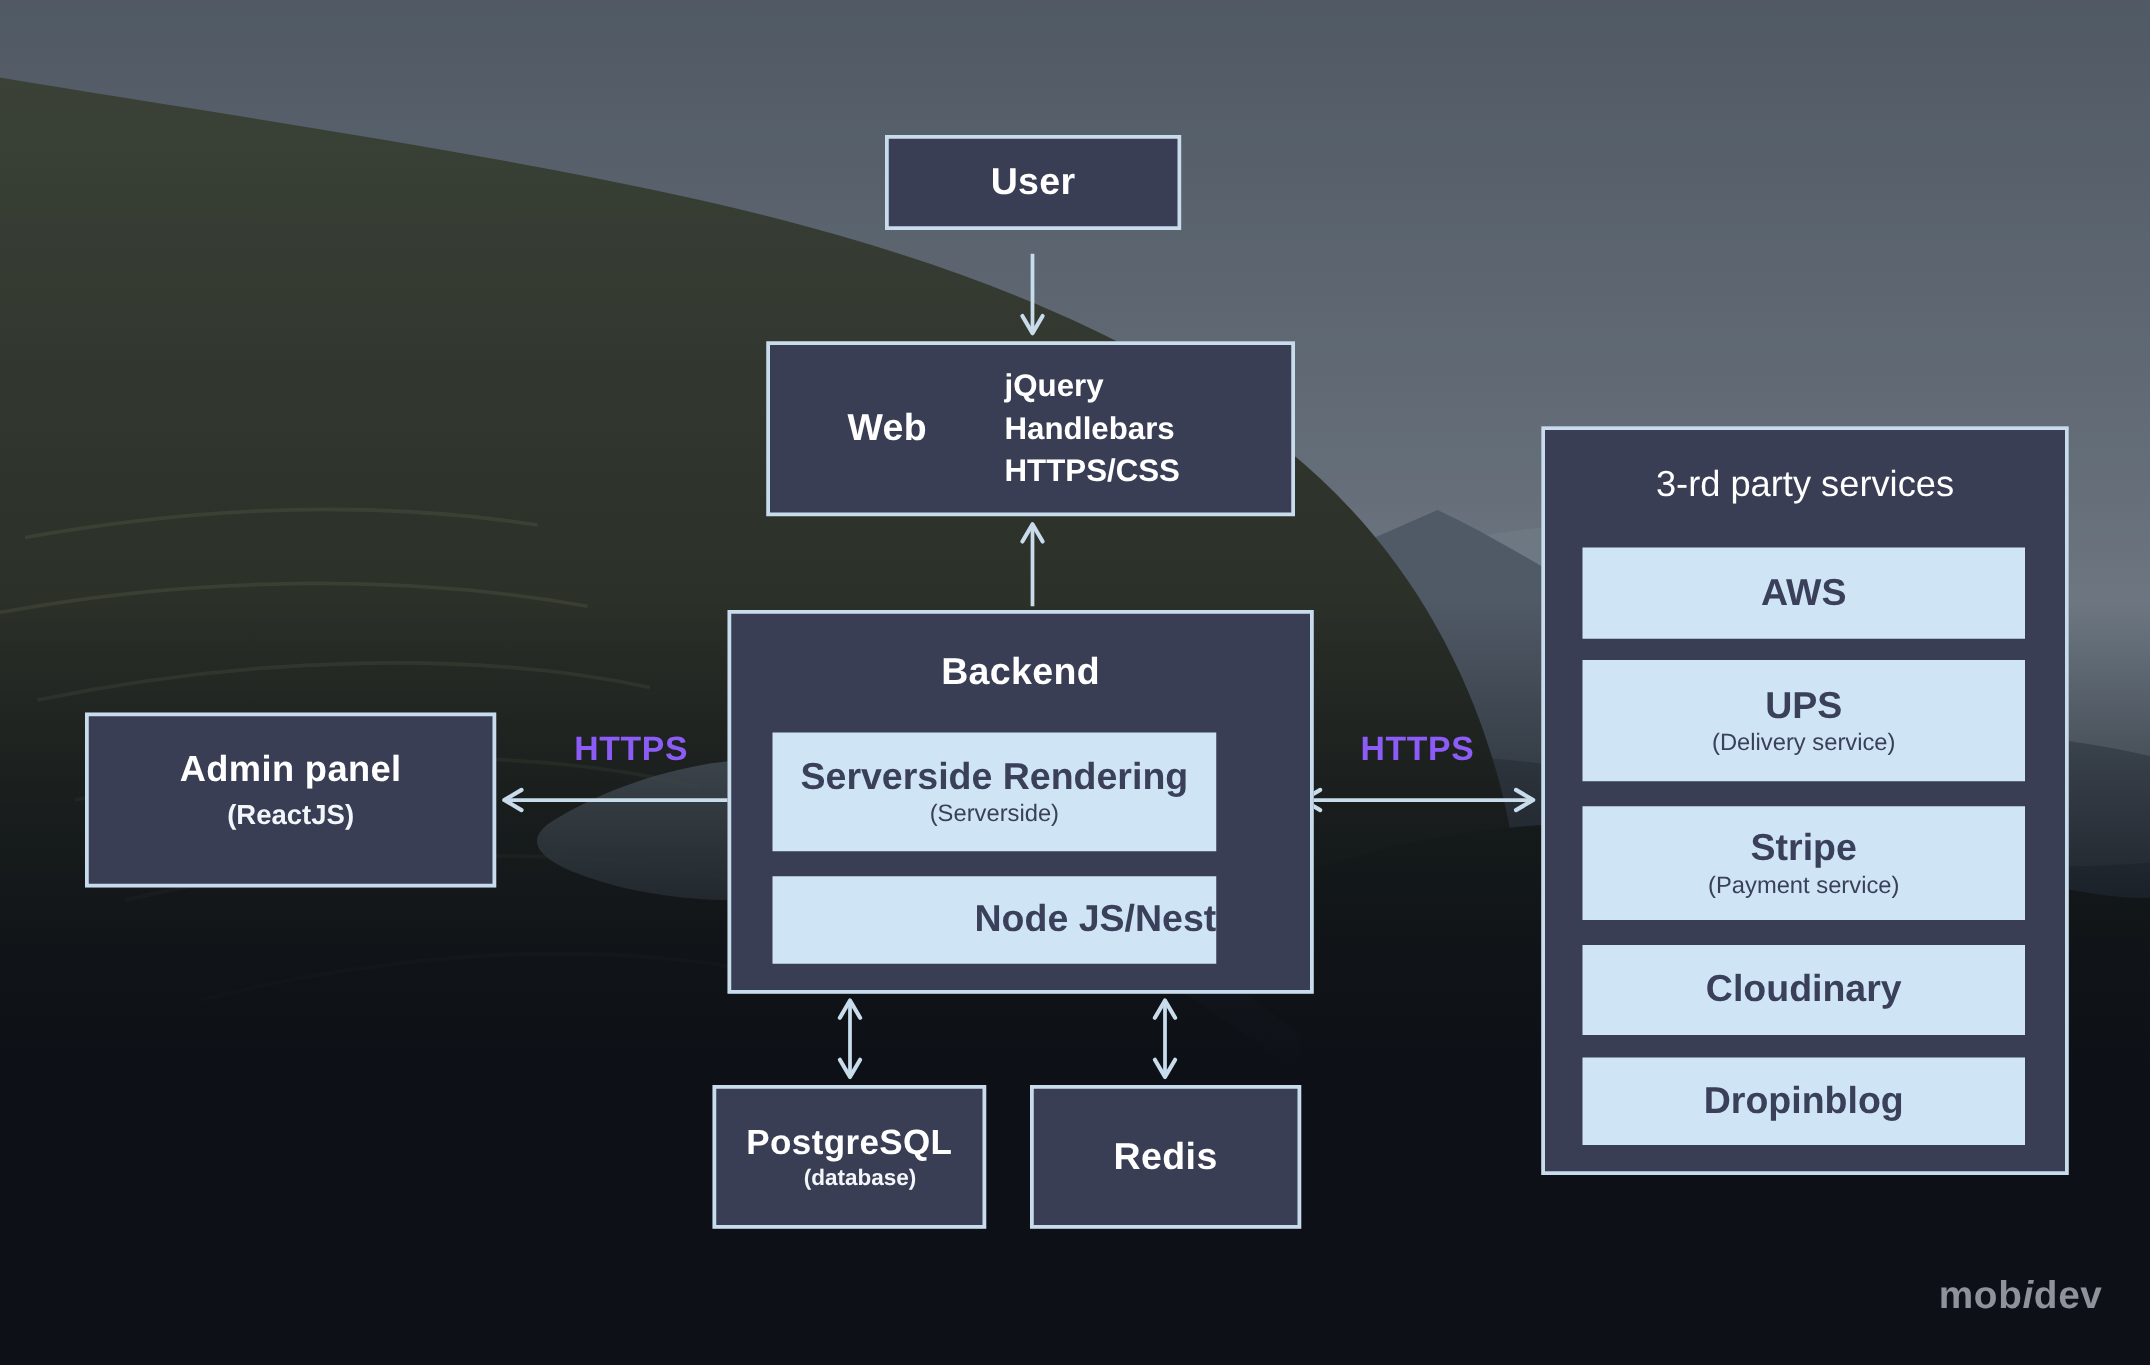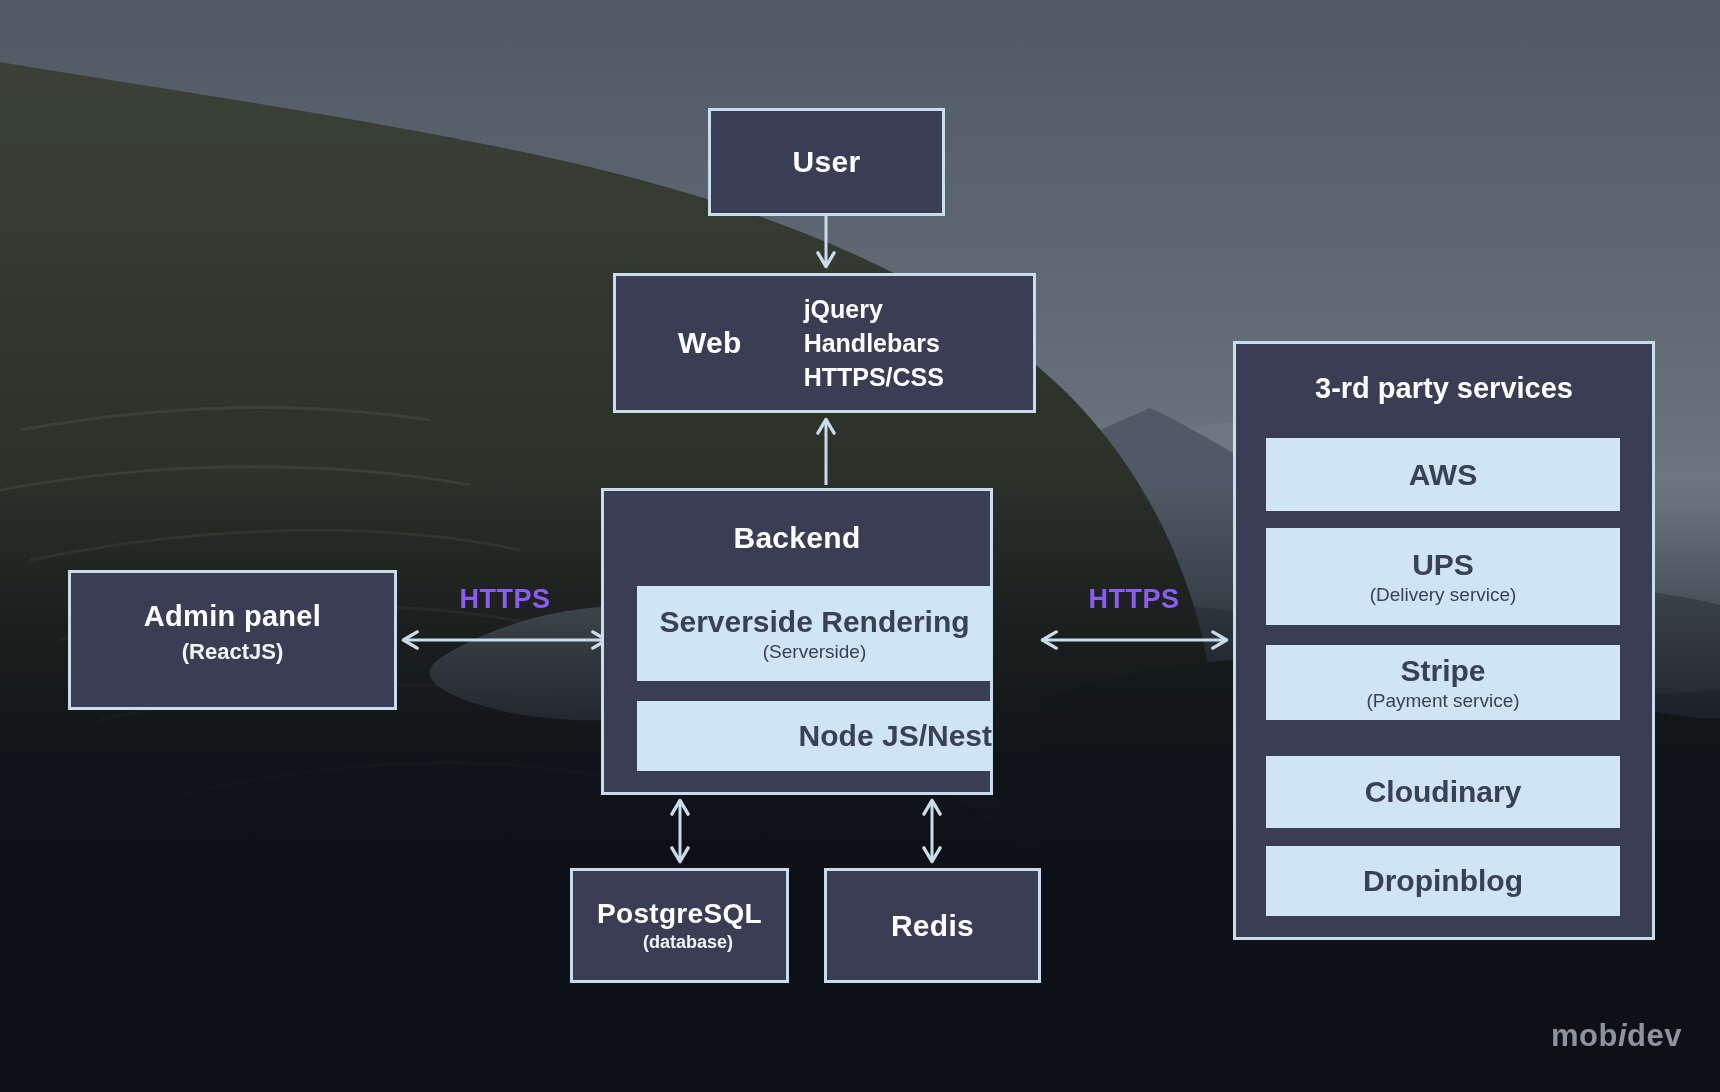--- a/index.html
+++ b/index.html
@@ -18,47 +18,47 @@
   }
   .bg,.wires{position:absolute;inset:0;width:1720px;height:1092px;}
   .node{
     position:absolute;box-sizing:border-box;
     background:var(--node-fill);border:3px solid var(--node-border);
     color:#ffffff;display:flex;flex-direction:column;
     align-items:center;justify-content:center;text-align:center;
   }
   .node-title{font-size:30px;font-weight:700;letter-spacing:.3px;}
   .node-sub{font-size:22px;font-weight:600;margin-top:6px;color:#f2f6fa;}
-  #node-user{left:708px;top:108px;width:237px;height:108px;}
+  #node-user{left:708px;top:108px;width:237px;height:76px;}
   #node-web{left:613px;top:273px;width:423px;height:140px;flex-direction:row;align-items:center;}
   .web-label-cell{flex:0 0 45%;display:flex;align-items:center;justify-content:center;}
   .web-items{flex:1 1 auto;display:flex;flex-direction:column;align-items:flex-start;gap:3px;padding-right:18px;}
   .web-item{font-size:25px;font-weight:700;line-height:31px;}
-  #node-backend{left:601px;top:488px;width:392px;height:307px;display:block;}
+  #node-backend{left:582px;top:488px;width:469px;height:307px;display:block;}
   #backend-title{position:absolute;left:0;right:0;top:30px;text-align:center;}
   .chip{
     position:absolute;background:var(--chip-fill);color:var(--chip-text);
     display:flex;flex-direction:column;align-items:center;justify-content:center;text-align:center;
   }
   .chip-title{font-size:30px;font-weight:700;}
   .chip-sub{font-size:19px;font-weight:400;margin-top:2px;}
   #backend-chip-ssr{left:33px;width:355px;top:95px;height:95px;}
   #backend-chip-node{left:33px;width:355px;top:210px;height:70px;align-items:flex-end;}
   #node-admin{left:68px;top:570px;width:329px;height:140px;padding-bottom:16px;}
   #node-admin .node-title{font-size:29px;}
   #node-postgresql{left:570px;top:868px;width:219px;height:115px;}
   #node-postgresql .node-title{font-size:28px;}
   #node-postgresql .node-sub{font-size:18px;margin-top:2px;margin-left:17px;}
   #node-redis{left:824px;top:868px;width:217px;height:115px;}
   #panel-third{left:1233px;top:341px;width:422px;height:599px;display:block;}
-  #third-title{position:absolute;left:0;right:0;top:28px;text-align:center;font-size:29px;font-weight:700;}
+  #third-title{position:absolute;left:0;right:0;top:28px;text-align:center;font-size:29px;font-weight:400;}
   .svc{left:30px;width:354px;}
   #svc-aws{top:94px;height:73px;}
   #svc-ups{top:184px;height:97px;}
-  #svc-stripe{top:301px;height:75px;}
+  #svc-stripe{top:301px;height:91px;}
   #svc-cloudinary{top:412px;height:72px;}
   #svc-dropinblog{top:502px;height:70px;}
   .conn-label{
     position:absolute;transform:translateX(-50%);
     color:#8b5cf6;font-size:27px;font-weight:700;letter-spacing:.5px;
   }
   #label-https-left{left:505px;top:584px;}
   #label-https-right{left:1134px;top:584px;}
   #logo{
     position:absolute;right:38px;top:1018px;

